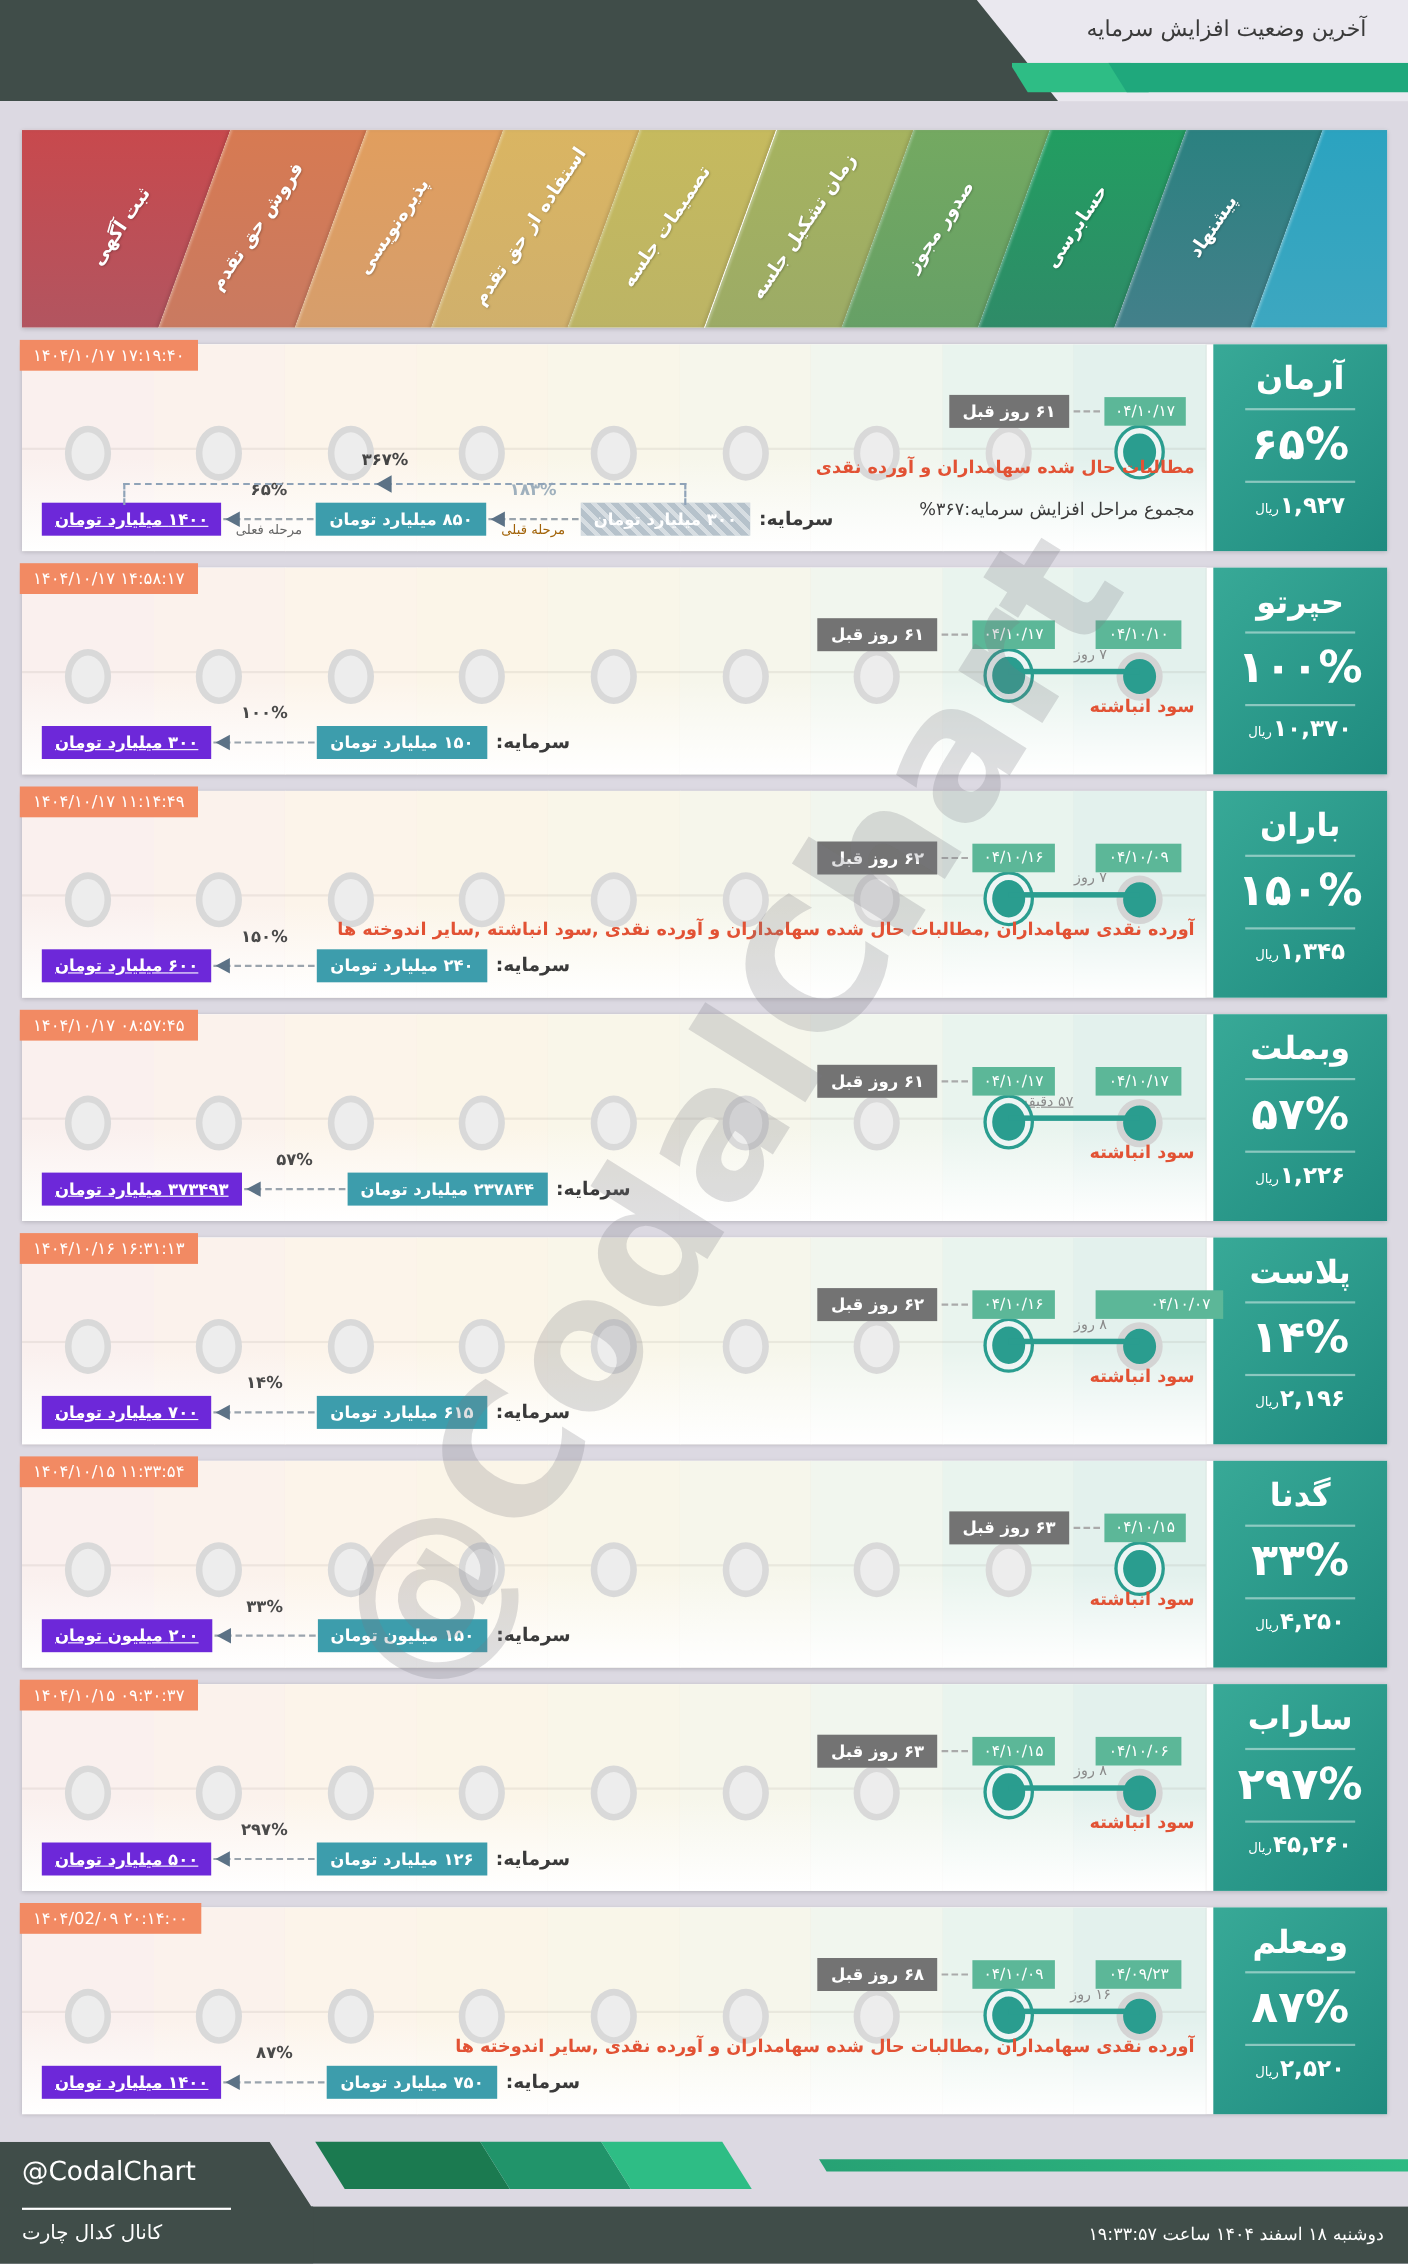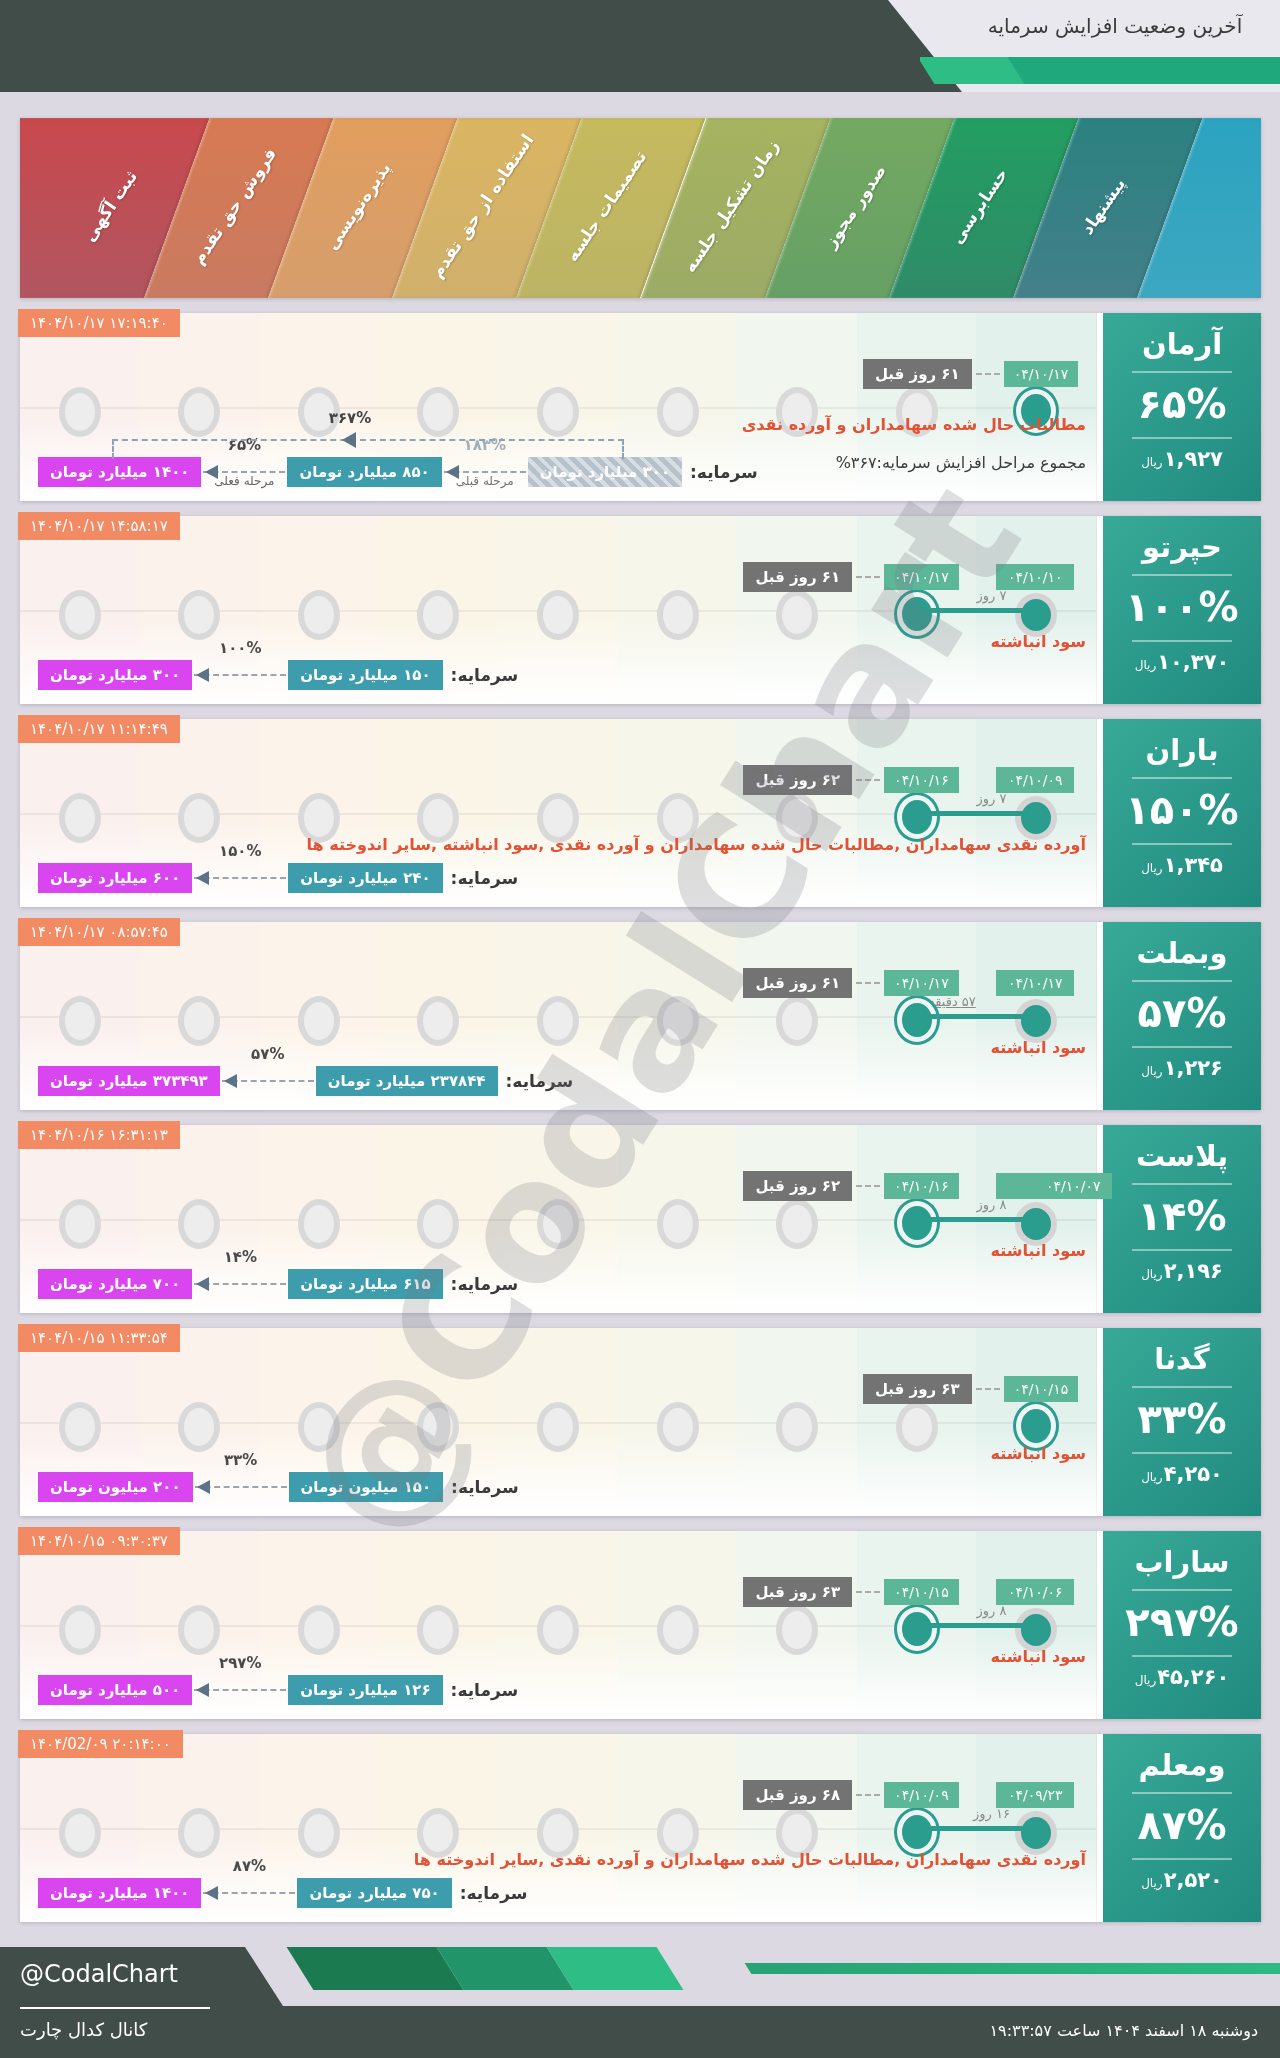--- a/index.html
+++ b/index.html
@@ -55,34 +55,34 @@
   .reason{position:absolute;right:175px;top:116px;color:#e25234;font-size:16px;font-weight:bold;
     direction:rtl;white-space:nowrap;z-index:2;}
   .reason.lifted{top:102px;}
   .note{position:absolute;right:175px;top:140px;color:#3c3c3c;font-size:16px;direction:rtl;white-space:nowrap;z-index:2;}
   
   .chain{position:absolute;left:18px;bottom:14px;display:flex;flex-direction:row-reverse;
     align-items:center;direction:ltr;z-index:2;}
   .chain-label{color:#3a3a3a;font-size:17px;font-weight:bold;direction:rtl;margin-left:8px;white-space:nowrap;}
   .vbox{color:#fff;font-size:15px;font-weight:bold;padding:6px 12px;direction:rtl;white-space:nowrap;}
   .vbox.teal{background:#3d9dac;}
-  .vbox.green{background:#d946ef;}
+  .vbox.green{background:#6d28d9;text-decoration:underline;}
   .vbox.hatched{background:#b6c2cb;
     background-image:repeating-linear-gradient(45deg,rgba(255,255,255,.45) 0 4px,rgba(255,255,255,0) 4px 9px);}
   .arrowseg{position:relative;width:96px;height:30px;flex:0 0 auto;}
   .arrowseg.narrow{width:86px;}
   .arrowseg .dash{position:absolute;left:2px;right:2px;top:14px;border-top:2px dashed #9aa4ad;}
   .arrowseg .tri{position:absolute;left:4px;top:8px;width:0;height:0;
     border-top:7px solid transparent;border-bottom:7px solid transparent;border-right:13px solid #5c7286;}
   .arrowseg .pct{position:absolute;left:0;right:0;top:-21px;text-align:center;
     color:#4a4a4a;font-size:15px;font-weight:bold;direction:ltr;}
   .arrowseg .pct.muted{color:#9fb0bd;}
   .arrowseg .sub{position:absolute;left:0;right:0;top:17px;text-align:center;
     font-size:12px;color:#666;direction:rtl;white-space:nowrap;}
-  .arrowseg .sub.muted{color:#737373;}
+  .arrowseg .sub.muted{color:#a16207;}
   
   .bracket-h{position:absolute;left:92px;width:512px;top:126px;border-top:2px dashed #8fa3b8;z-index:2;}
   .bracket-vl{position:absolute;left:92px;top:126px;height:20px;border-left:2px dashed #8fa3b8;z-index:2;}
   .bracket-vr{position:absolute;left:602px;top:126px;height:20px;border-left:2px dashed #8fa3b8;z-index:2;}
   .bracket-tri{position:absolute;left:322px;top:119px;width:0;height:0;z-index:2;
     border-top:8px solid transparent;border-bottom:8px solid transparent;border-right:14px solid #5c7286;}
   .bracket-pct{position:absolute;left:280px;top:96px;width:100px;text-align:center;
     color:#444;font-size:15px;font-weight:bold;direction:ltr;z-index:2;}
   
   .company{position:absolute;right:0;top:0;width:158px;height:188px;

